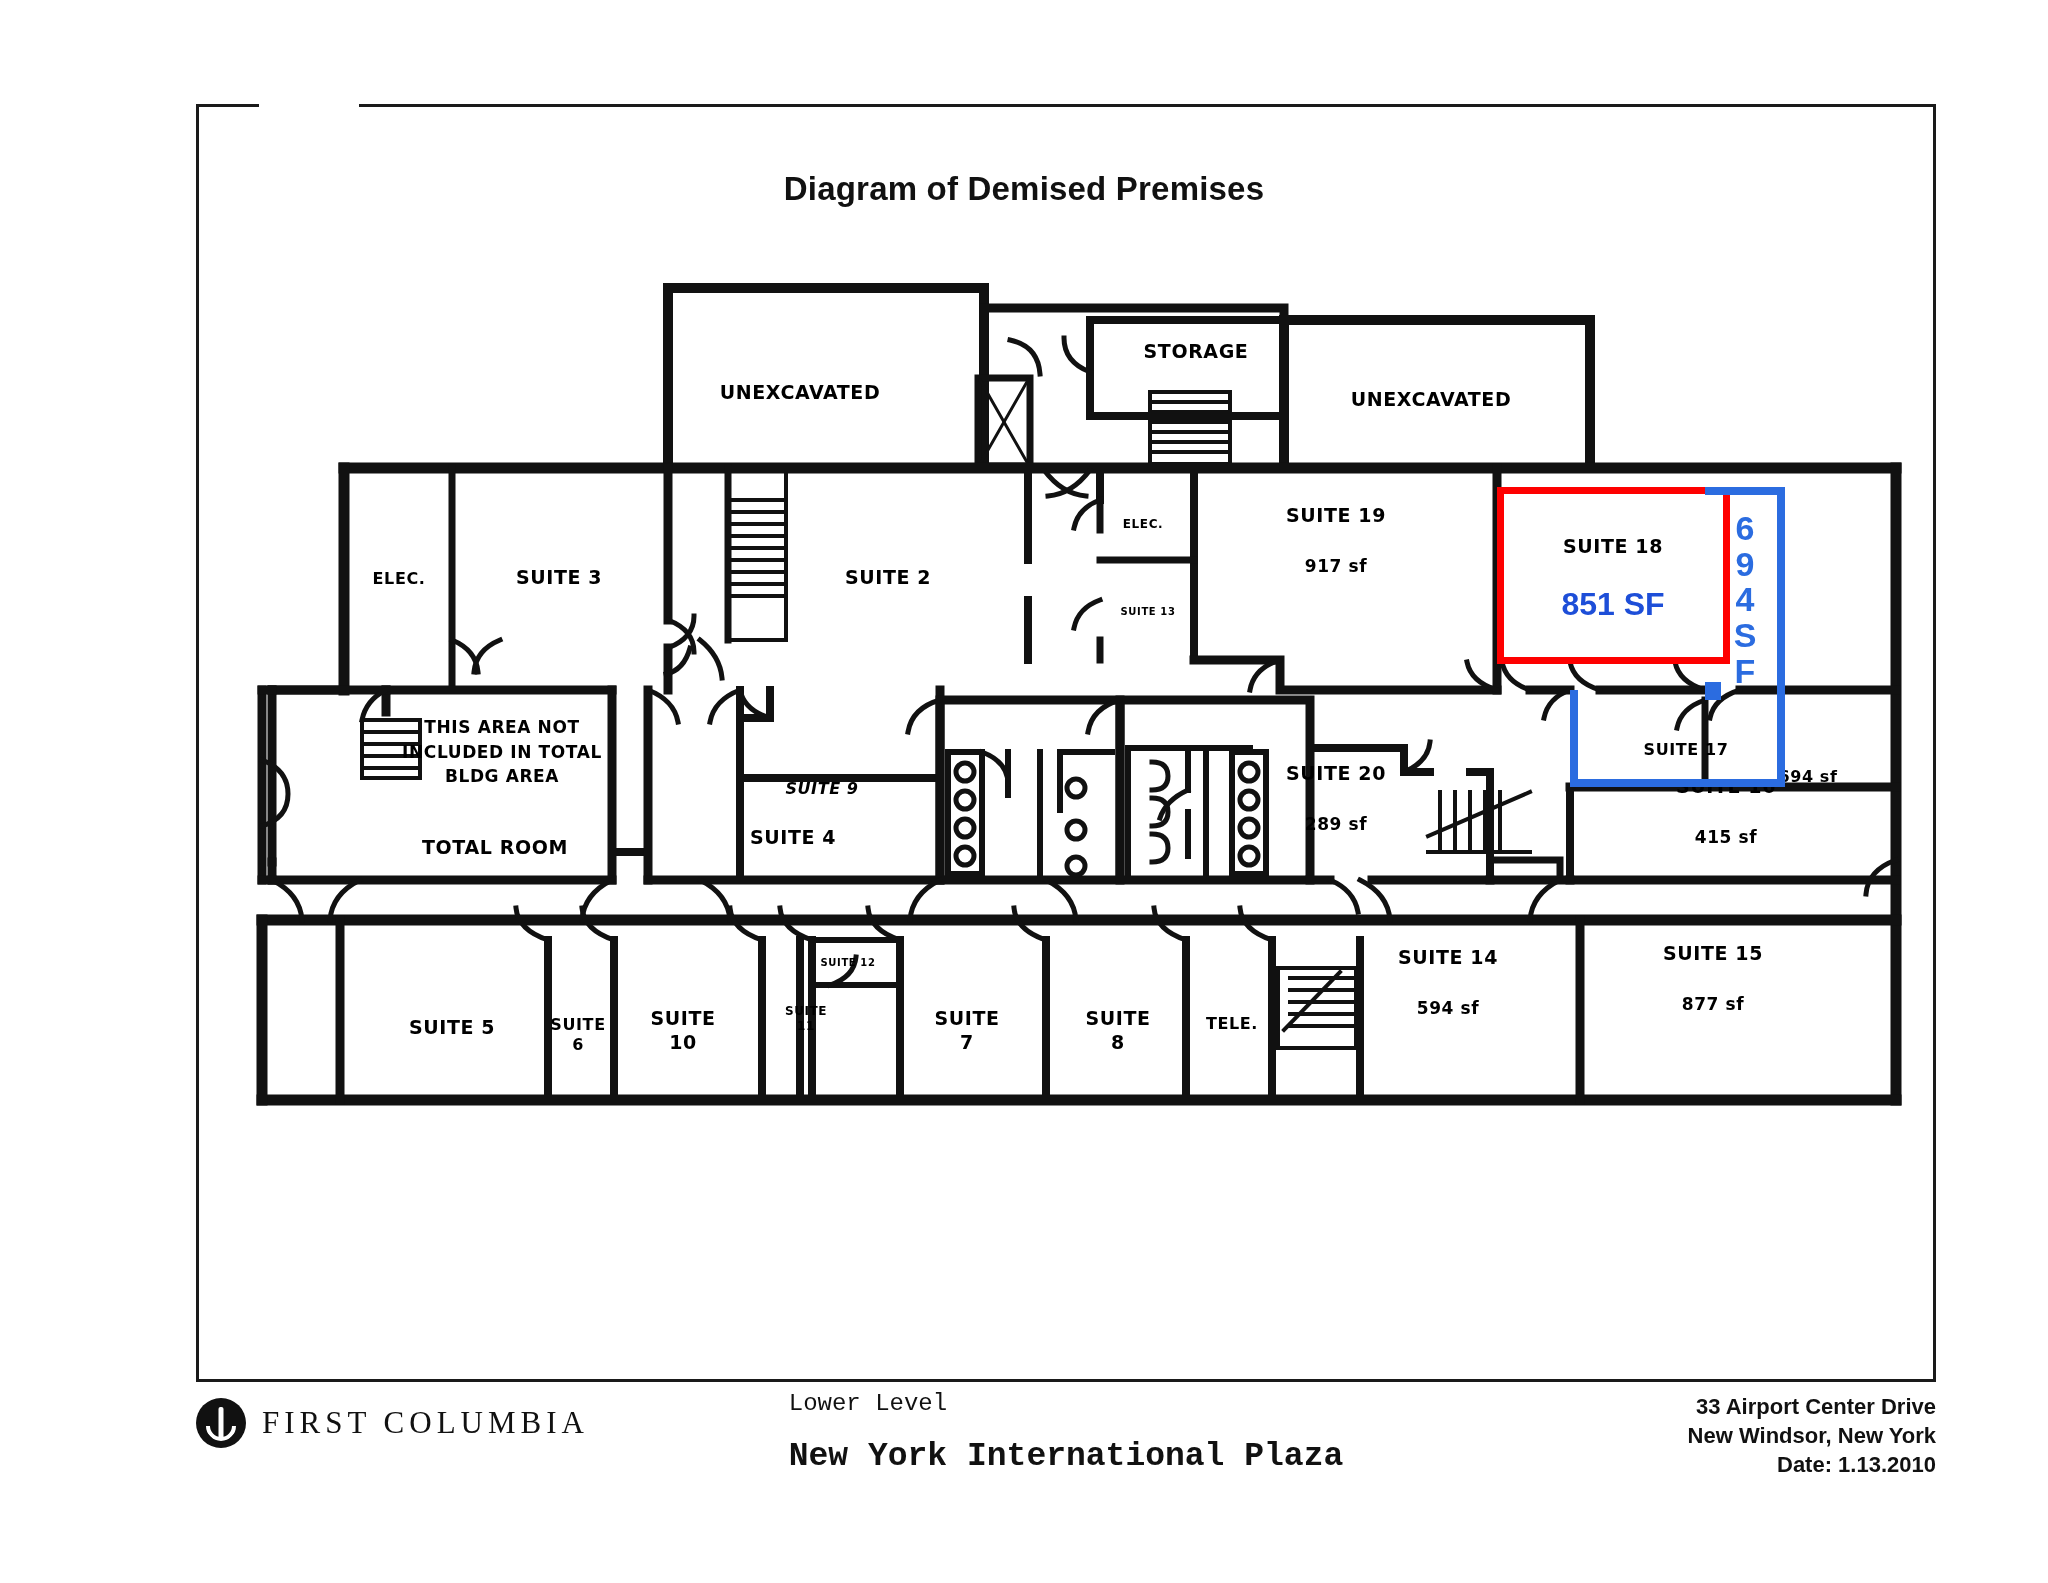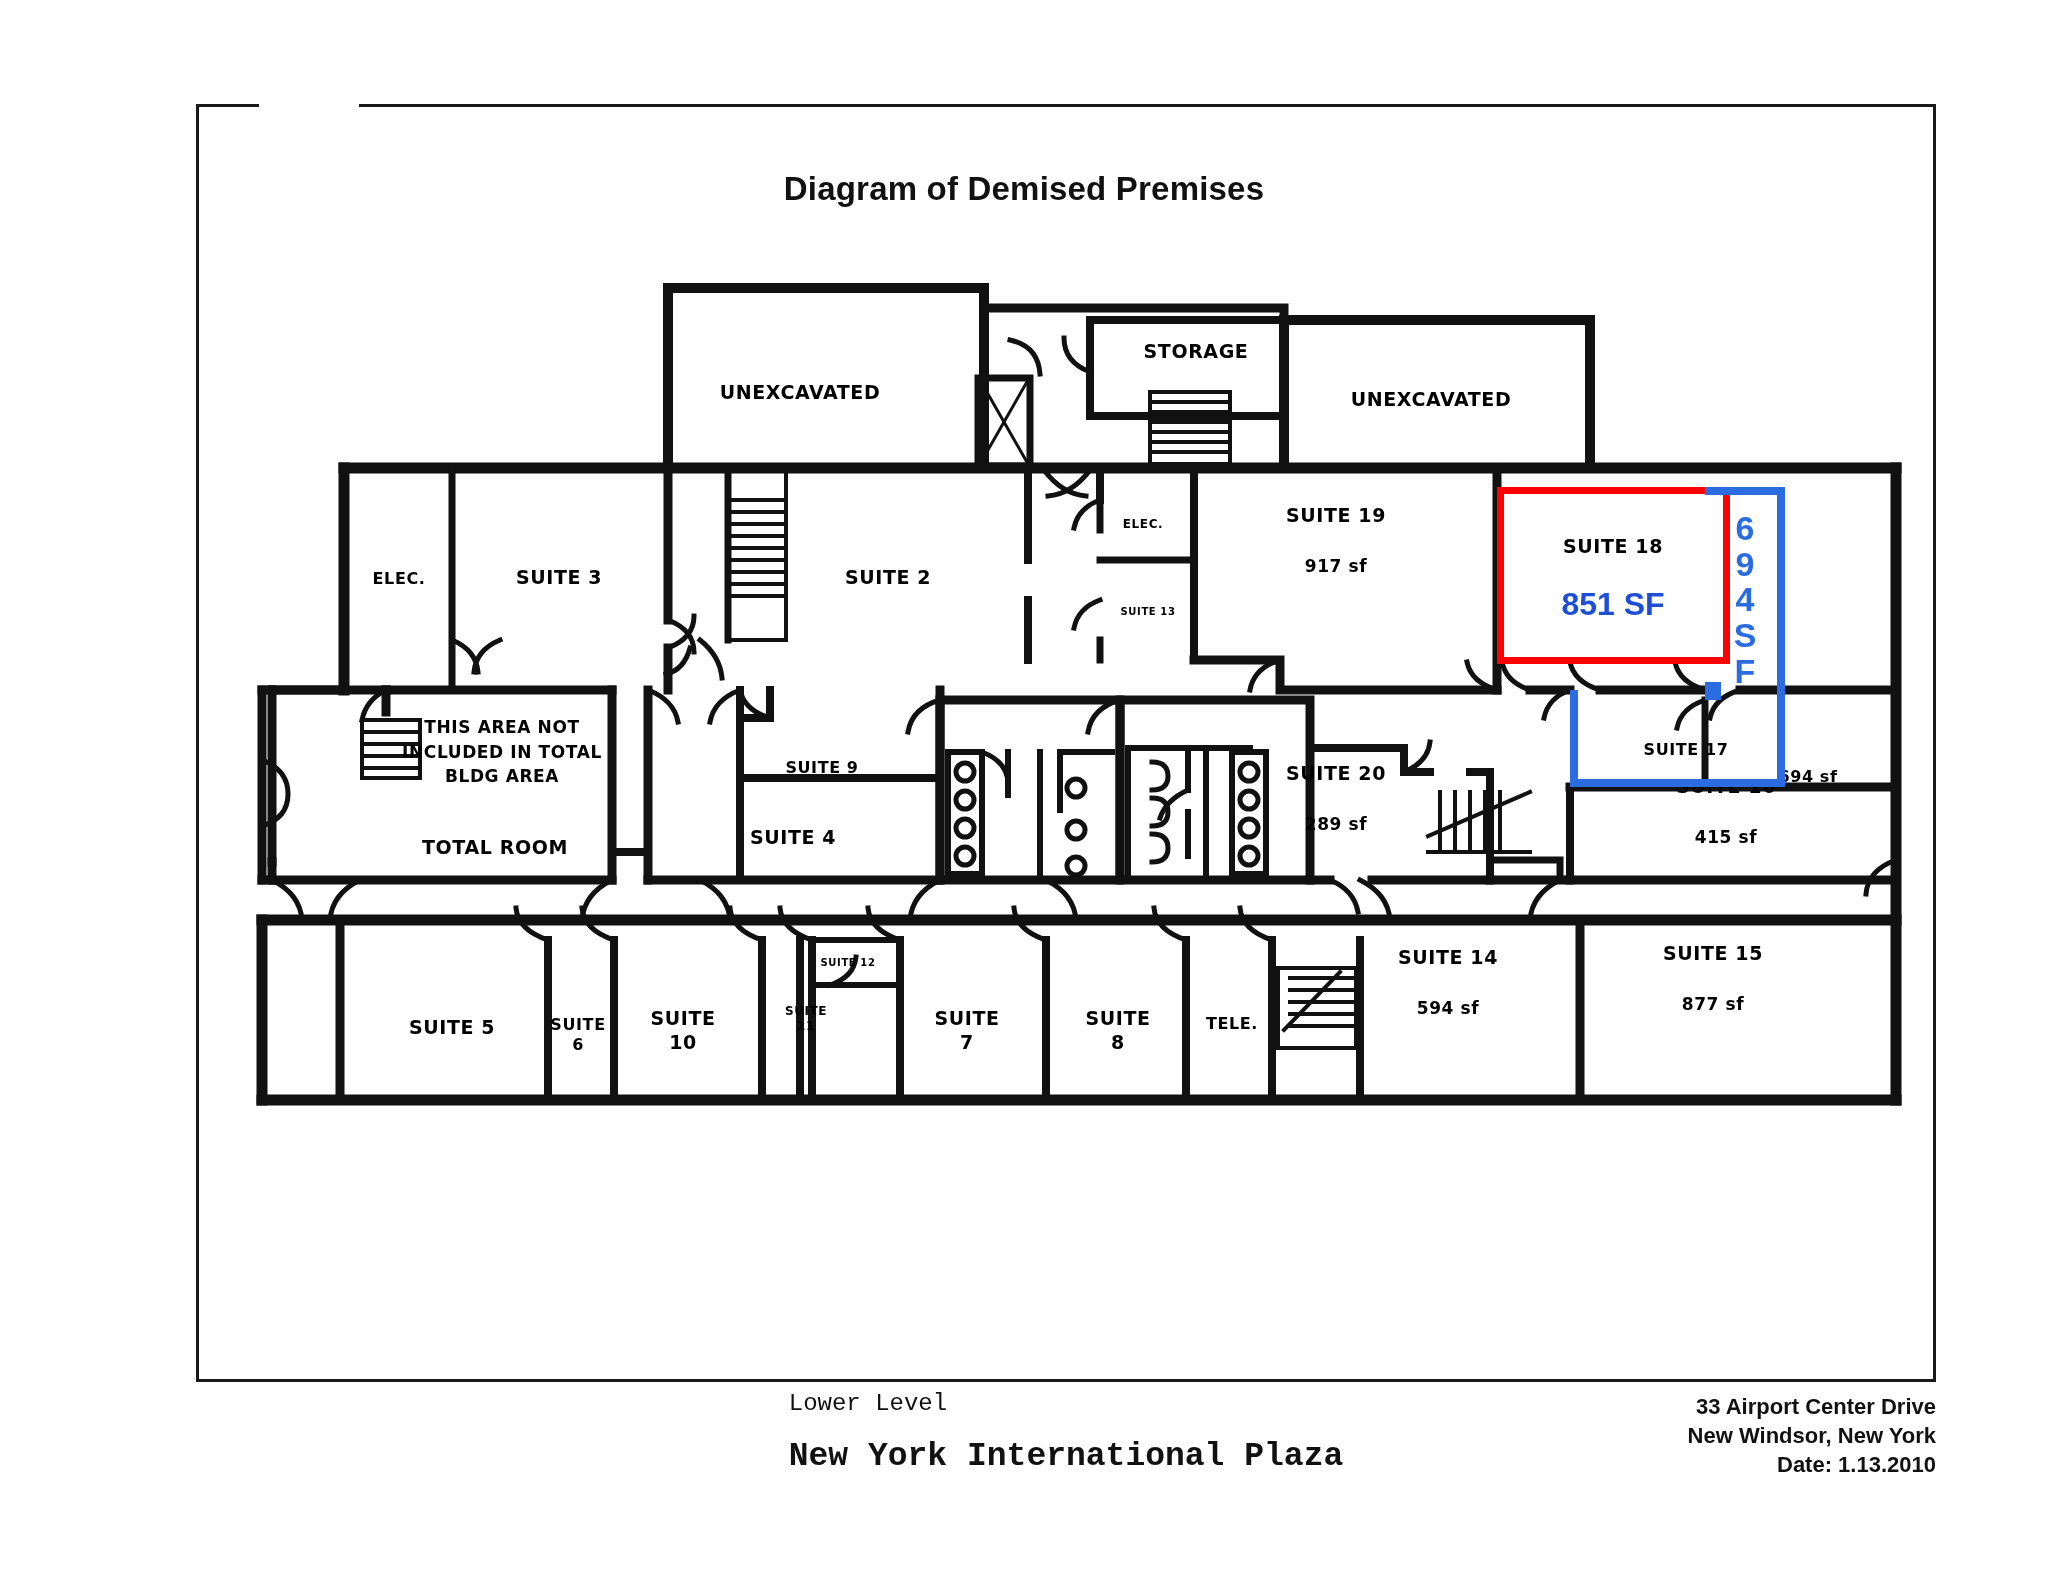--- a/index.html
+++ b/index.html
@@ -338,21 +338,21 @@
         <div style="margin-top: 28px; font-size: 17px;">415 sf</div>
       </div>
       <div class="lbl note" style="left: 502px; top: 752px;">
         <div style="white-space: pre-line;">THIS AREA NOT
 INCLUDED IN TOTAL
 BLDG AREA</div>
       </div>
       <div class="lbl s" style="left: 495px; top: 848px;">
         <div style="white-space: pre-line;">TOTAL ROOM</div>
       </div>
-      <div class="lbl m" style="left: 822px; top: 768px;">
+      <div class="lbl m" style="left: 822px; top: 789px; font-style: italic;">
         <div style="white-space: pre-line;">SUITE 9</div>
       </div>
       <div class="lbl s" style="left: 793px; top: 838px;">
         <div style="white-space: pre-line;">SUITE 4</div>
       </div>
       <div class="lbl s" style="left: 1336px; top: 798px;">
         <div style="white-space: pre-line;">SUITE 20</div>
         <div style="margin-top: 28px; font-size: 17px;">289 sf</div>
       </div>
       <div class="lbl s" style="left: 452px; top: 1028px;">
@@ -402,20 +402,24 @@
   <div class="lbl s" id="red-label-suite">SUITE 18</div>
   <div id="red-label-area">851 SF</div>
   <div id="blue-vert-text">6
 9
 4
 S
 F</div>
 </div>
 
 <div id="footer">
+  <div id="logo-block">
+    <div id="logo-mark"></div>
+    <div id="logo-text">FIRST COLUMBIA</div>
+  </div>
 
   <div id="center-block">
     <div id="center-level">Lower Level</div>
     <div id="center-name">New York International Plaza</div>
   </div>
 
   <div id="addr-block">
     <div>33 Airport Center Drive</div>
     <div>New Windsor, New York</div>
     <div>Date: 1.13.2010</div>

